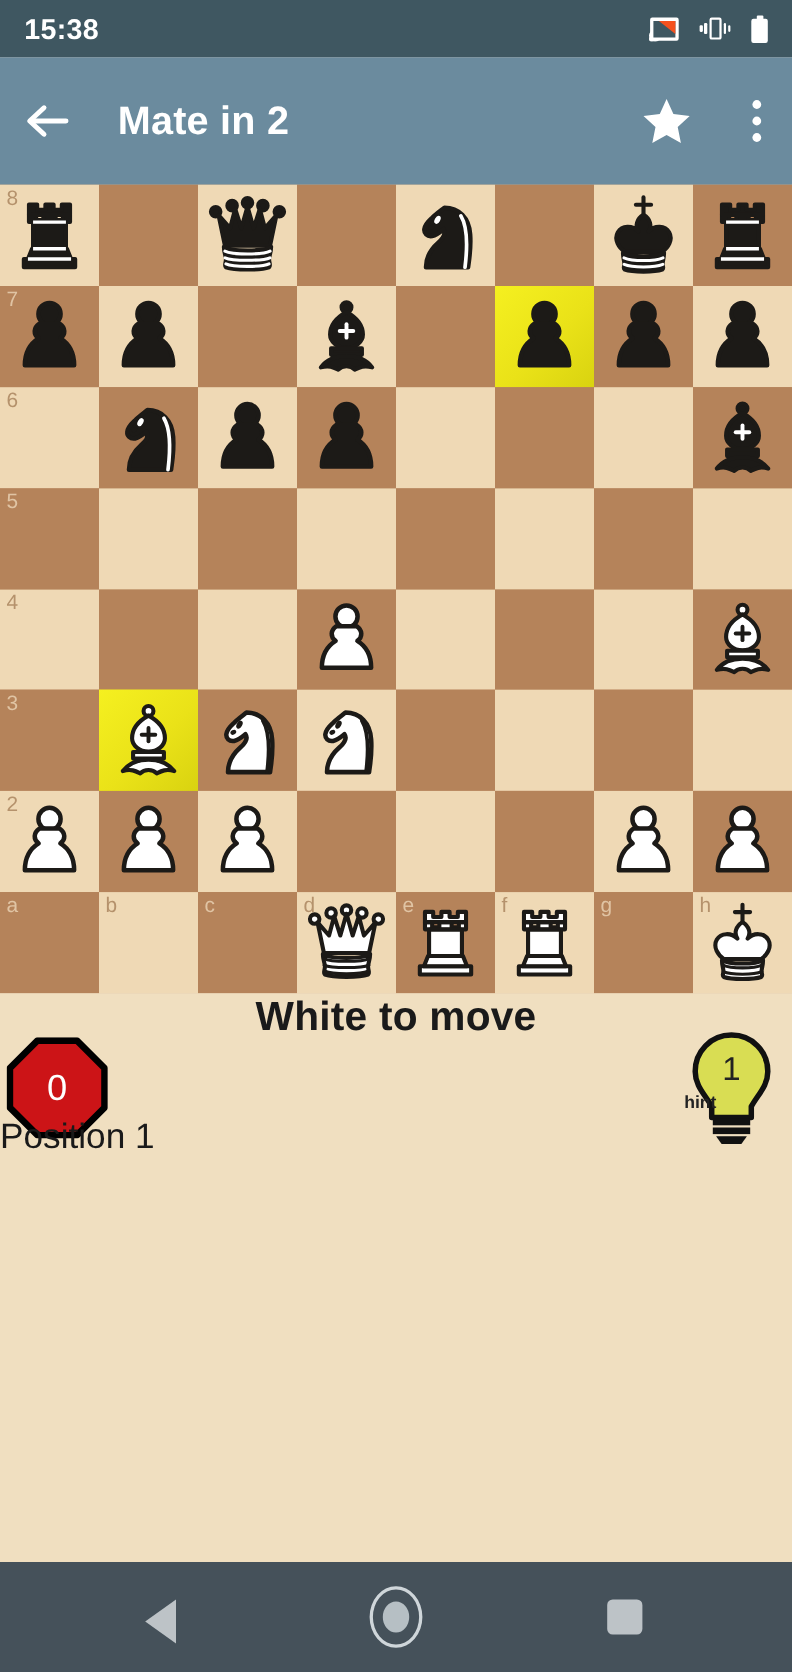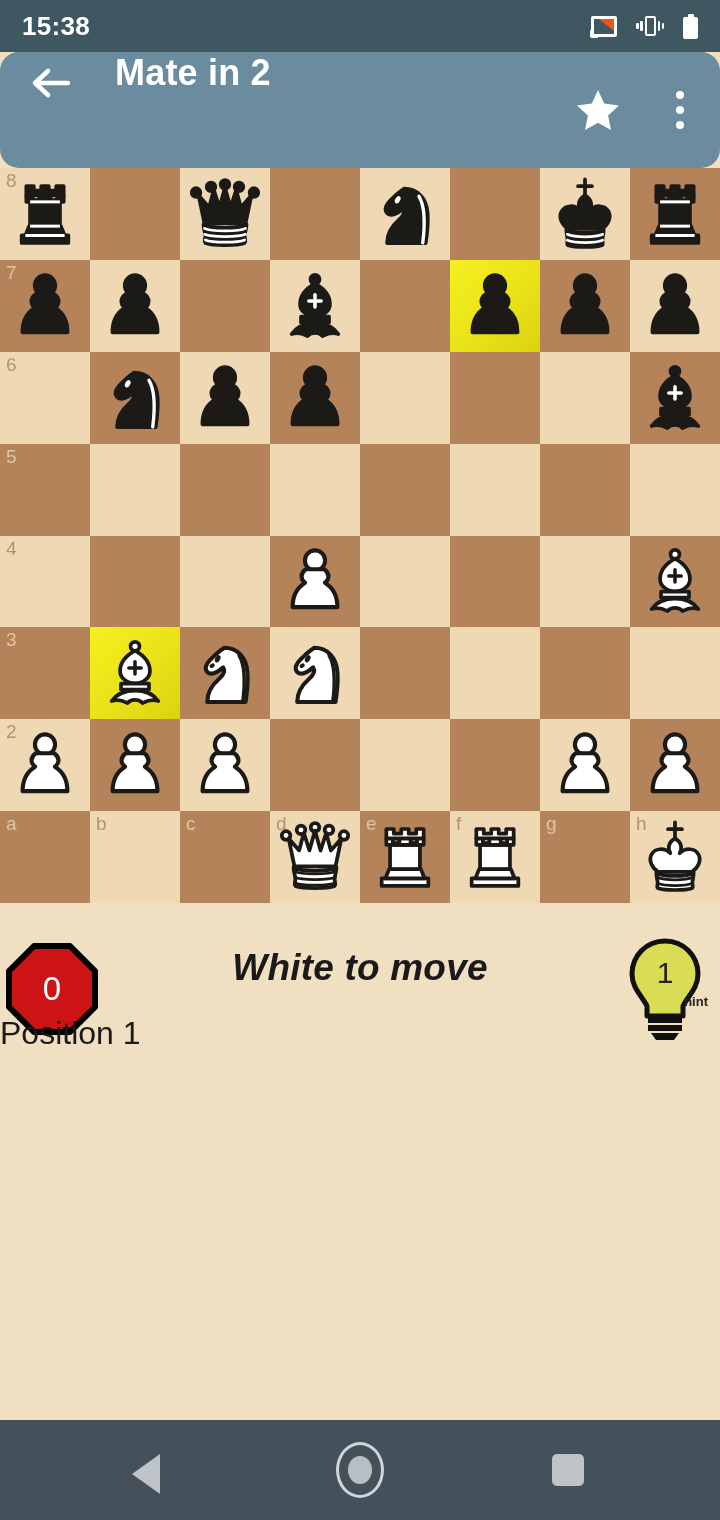--- a/index.html
+++ b/index.html
@@ -59,21 +59,21 @@
     background:#ffffff; border-radius:2px;
   }
   .icon-battery .tip {
     position:absolute; left:4.5px; top:0; width:6px; height:4px;
     background:#ffffff; border-radius:1px 1px 0 0;
   }
 
   
   .appbar {
     position:absolute; left:0; top:52px; width:720px; height:116px;
-    background:#6b8b9e; display:flex; padding:0 20px;border-radius:19px;
+    background:#6b8b9e; display:flex; align-items:center; padding:0 12px;
   }
   .back-arrow {
     width:62px; height:62px; position:relative; flex:0 0 auto; cursor:pointer;
   }
   .back-arrow svg { position:absolute; left:0; top:0; }
   .appbar-title {
     color:#ffffff; font-size:36px; font-weight:bold; margin-left:33px;
     letter-spacing:.2px; white-space:nowrap;
   }
   .appbar-actions { margin-left:auto; display:flex; align-items:center; gap:38px; }
@@ -127,26 +127,26 @@
     position:absolute; left:0; top:0; width:92px; height:92px;
     display:flex; align-items:center; justify-content:center;
     color:#ffffff; font-size:33px; font-weight:normal; pointer-events:none;
   }
   .hint-bulb { position:absolute; right:12px; top:33px; width:86px; height:108px; cursor:pointer; }
   .hint-bulb .num {
     position:absolute; left:0; top:20px; width:86px; text-align:center;
     font-size:30px; color:#222222; pointer-events:none;
   }
   .hint-bulb .lbl {
-    position:absolute; left:0; top:58px; width:86px; text-align:right;
-    font-size:13px; font-weight:bold; color:#222222; pointer-events:none;
+    position:absolute; left:0; top:58px; width:86px; text-align:left;
+    font-size:16px; font-weight:bold; color:#222222; pointer-events:none;
   }
   .status-title {
-    margin-top:44px; font-size:37px; font-weight:bold; color:#1a1a1a;
-    letter-spacing:.2px;font-style:italic;
+    font-size:37px; font-weight:bold; color:#1a1a1a;
+    letter-spacing:.2px;
   }
   .status-sub {
     position:absolute; left:0; top:112px; width:720px; text-align:left;
     font-size:32px; color:#1a1a1a;
   }
 
   
   .navbar {
     position:absolute; left:0; bottom:0; width:720px; height:100px;
     background:#45515a; display:flex; align-items:center; justify-content:center;

